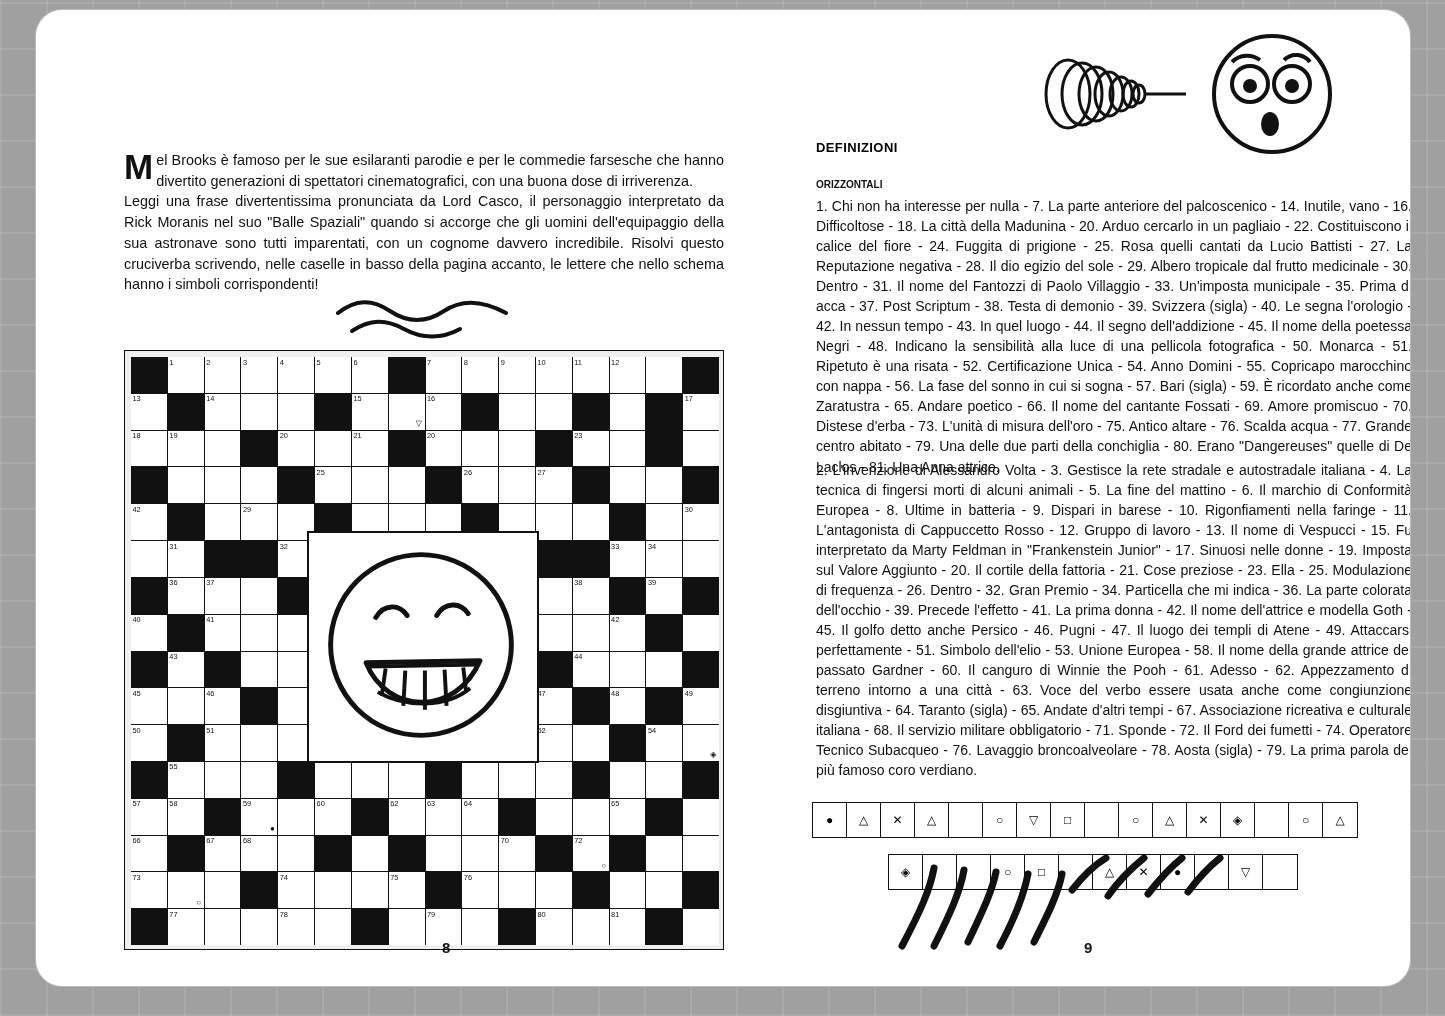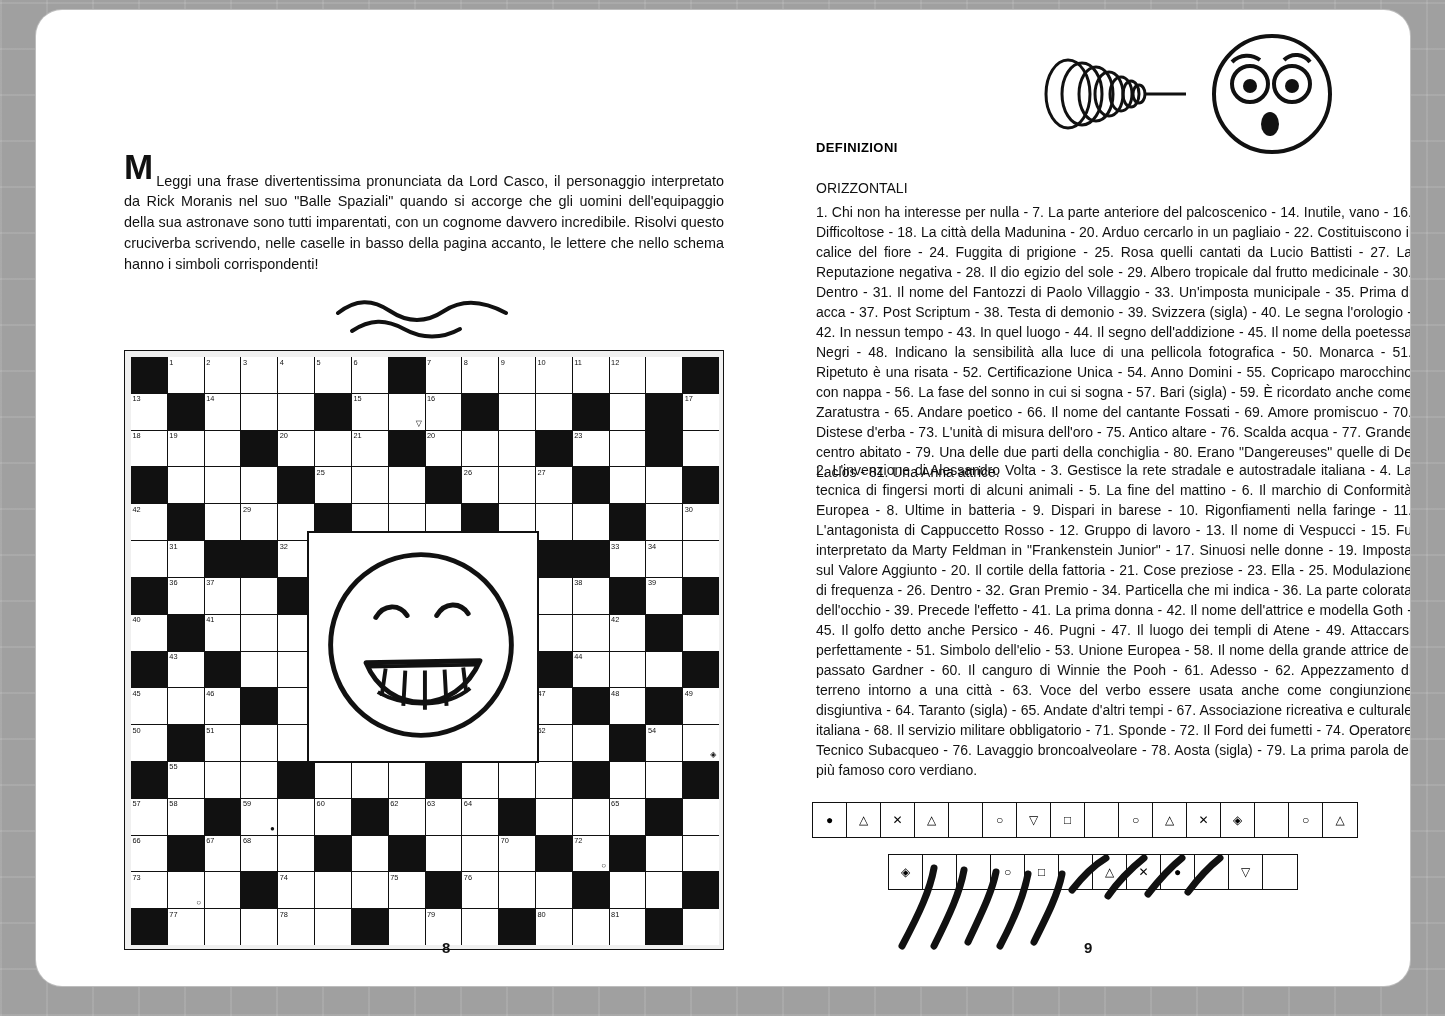--- a/index.html
+++ b/index.html
@@ -163,22 +163,22 @@
   
   .defs-title {
     position: absolute;
     left: 40px;
     top: 108px;
     font-size: 13px;
     font-weight: bold;
     letter-spacing: 0.4px;
   }
   .clues-head {
-    font-size: 14px;
-    font-weight: normal;
+    font-size: 10px;
+    font-weight: bold;
     margin: 0 0 4px 0;
   }
   .clues-block {
     position: absolute;
     left: 40px;
     width: 596px;
     font-size: 14px;
     line-height: 1.43;
     text-align: justify;
     color: #111;
@@ -245,21 +245,21 @@
 <body>
 
 <div class="bg-pattern"></div>
 
 <div class="page">
 
   <div class="left-col">
 
 
     <div class="intro">
-      <span class="dropcap">M</span>
+      <span class="dropcap">M</span><span>el Brooks è famoso per le sue esilaranti parodie e per le commedie farsesche che hanno divertito generazioni di spettatori cinematografici, con una buona dose di irriverenza.</span>
       <br>
       <span>Leggi una frase divertentissima pronunciata da Lord Casco, il personaggio interpretato da Rick Moranis nel suo "Balle Spaziali" quando si accorge che gli uomini dell'equipaggio della sua astronave sono tutti imparentati, con un cognome davvero incredibile. Risolvi questo cruciverba scrivendo, nelle caselle in basso della pagina accanto, le lettere che nello schema hanno i simboli corrispondenti!</span>
     </div>
 
     <svg class="squiggle" viewBox="0 0 180 46">
       <path d="M4 16 C 22 2, 38 2, 56 14 C 74 26, 92 26, 110 14 C 128 2, 150 4, 172 16" stroke="#111" stroke-width="4" fill="none" stroke-linecap="round"></path>
       <path d="M18 34 C 36 22, 52 22, 70 32 C 88 42, 108 42, 126 32" stroke="#111" stroke-width="4" fill="none" stroke-linecap="round"></path>
     </svg>
 
     <div class="grid-wrap">

